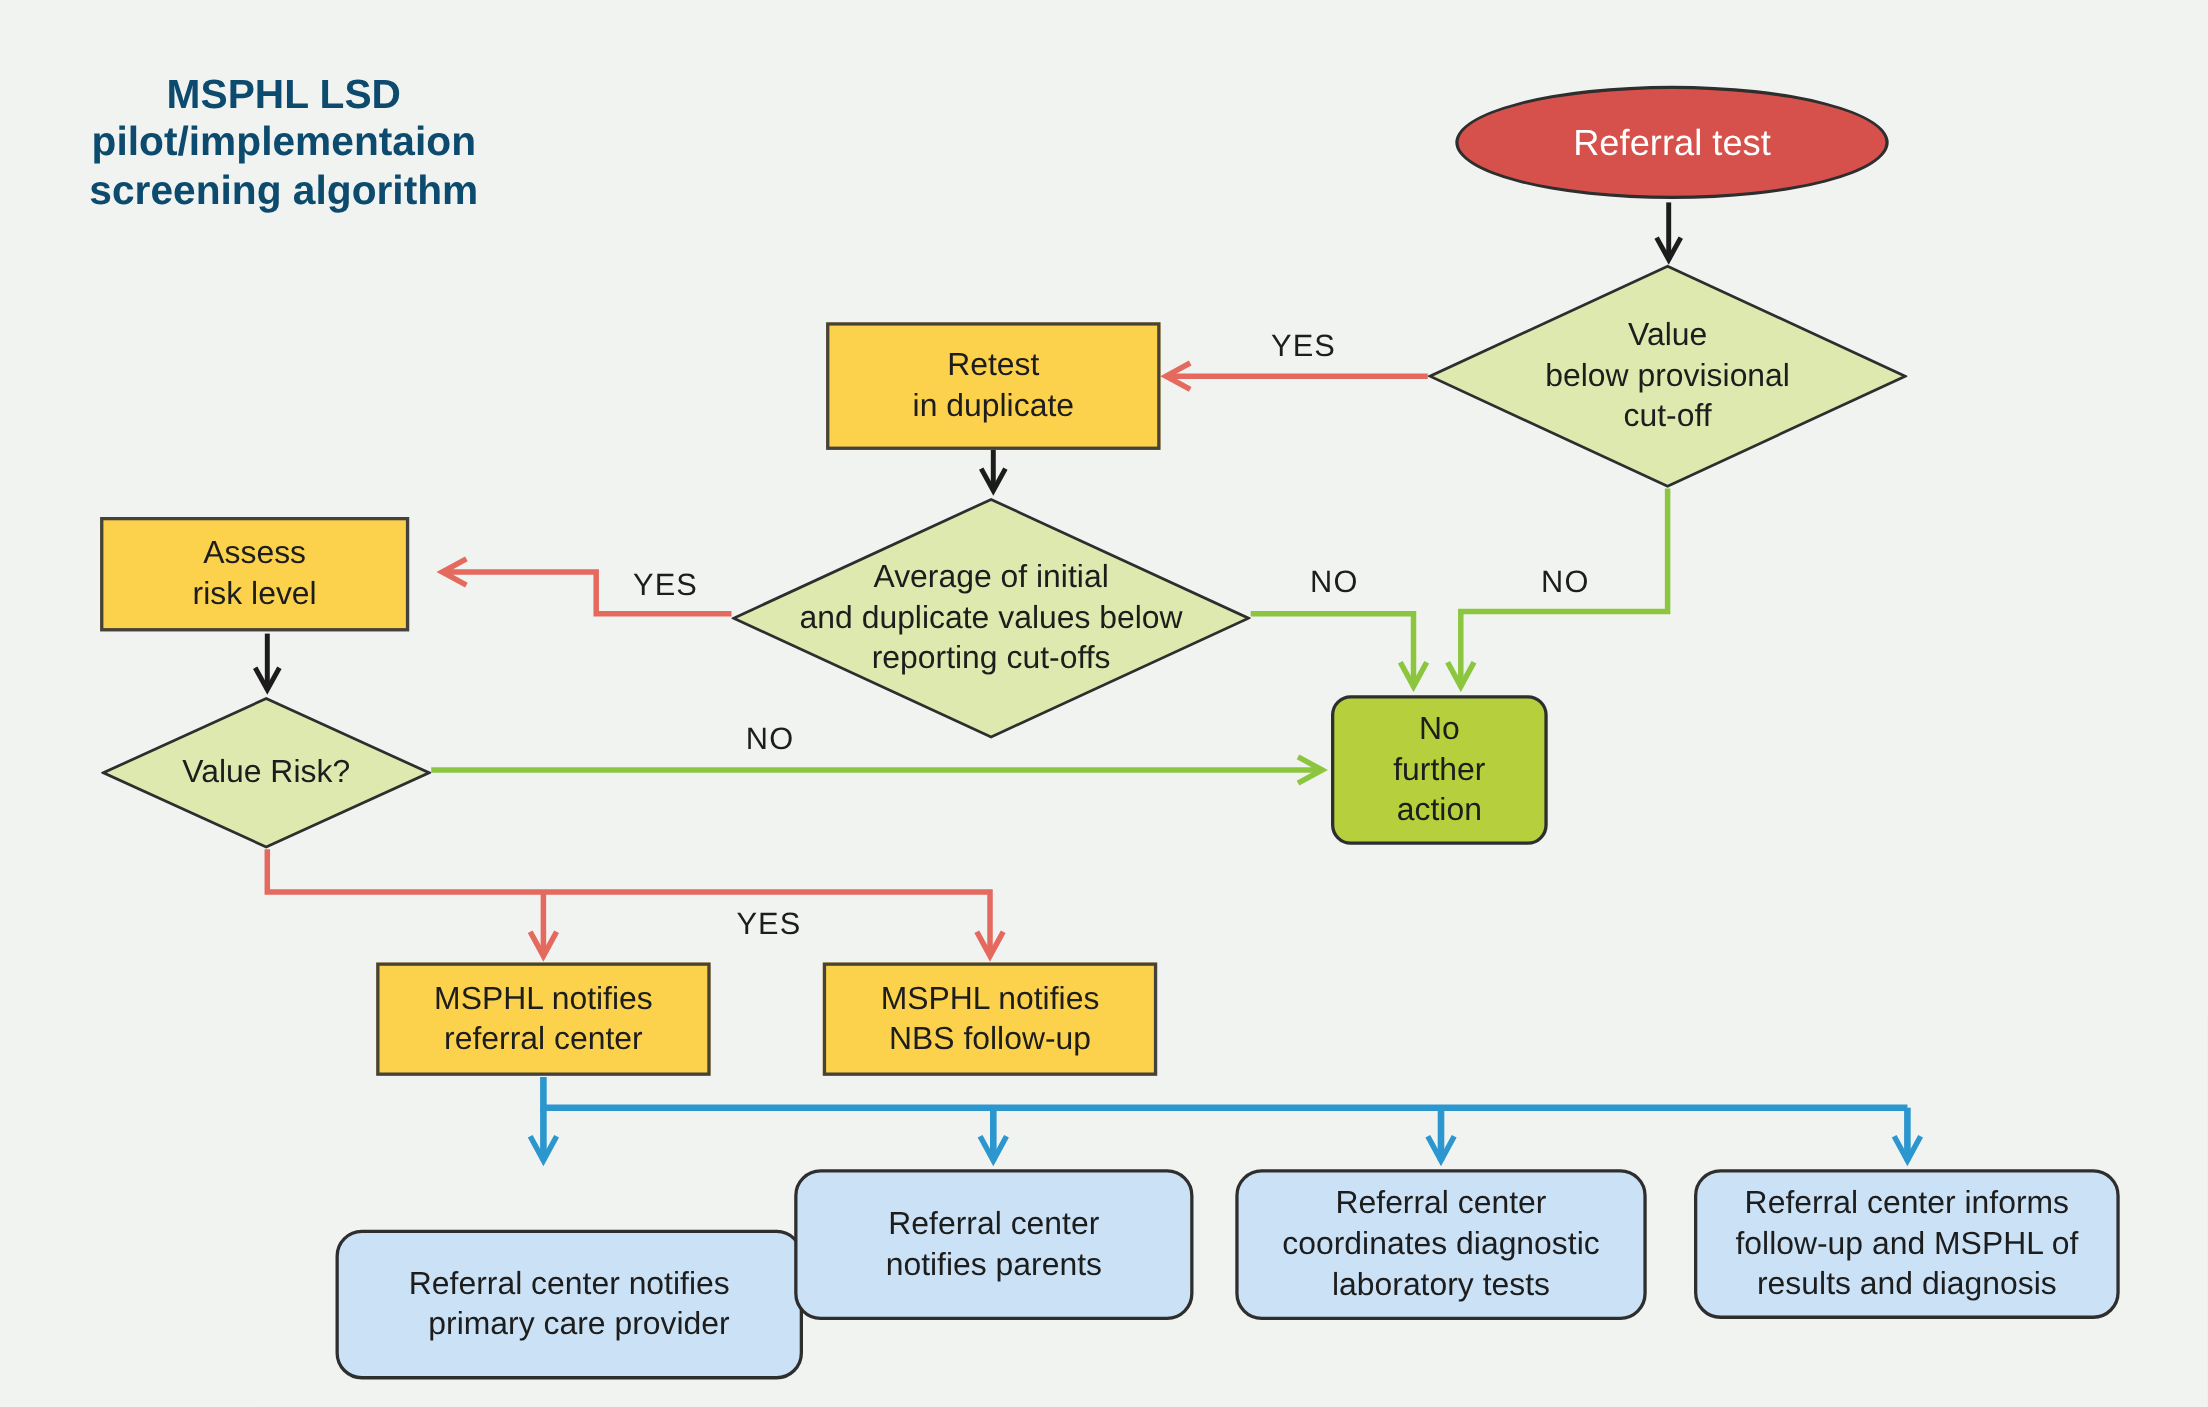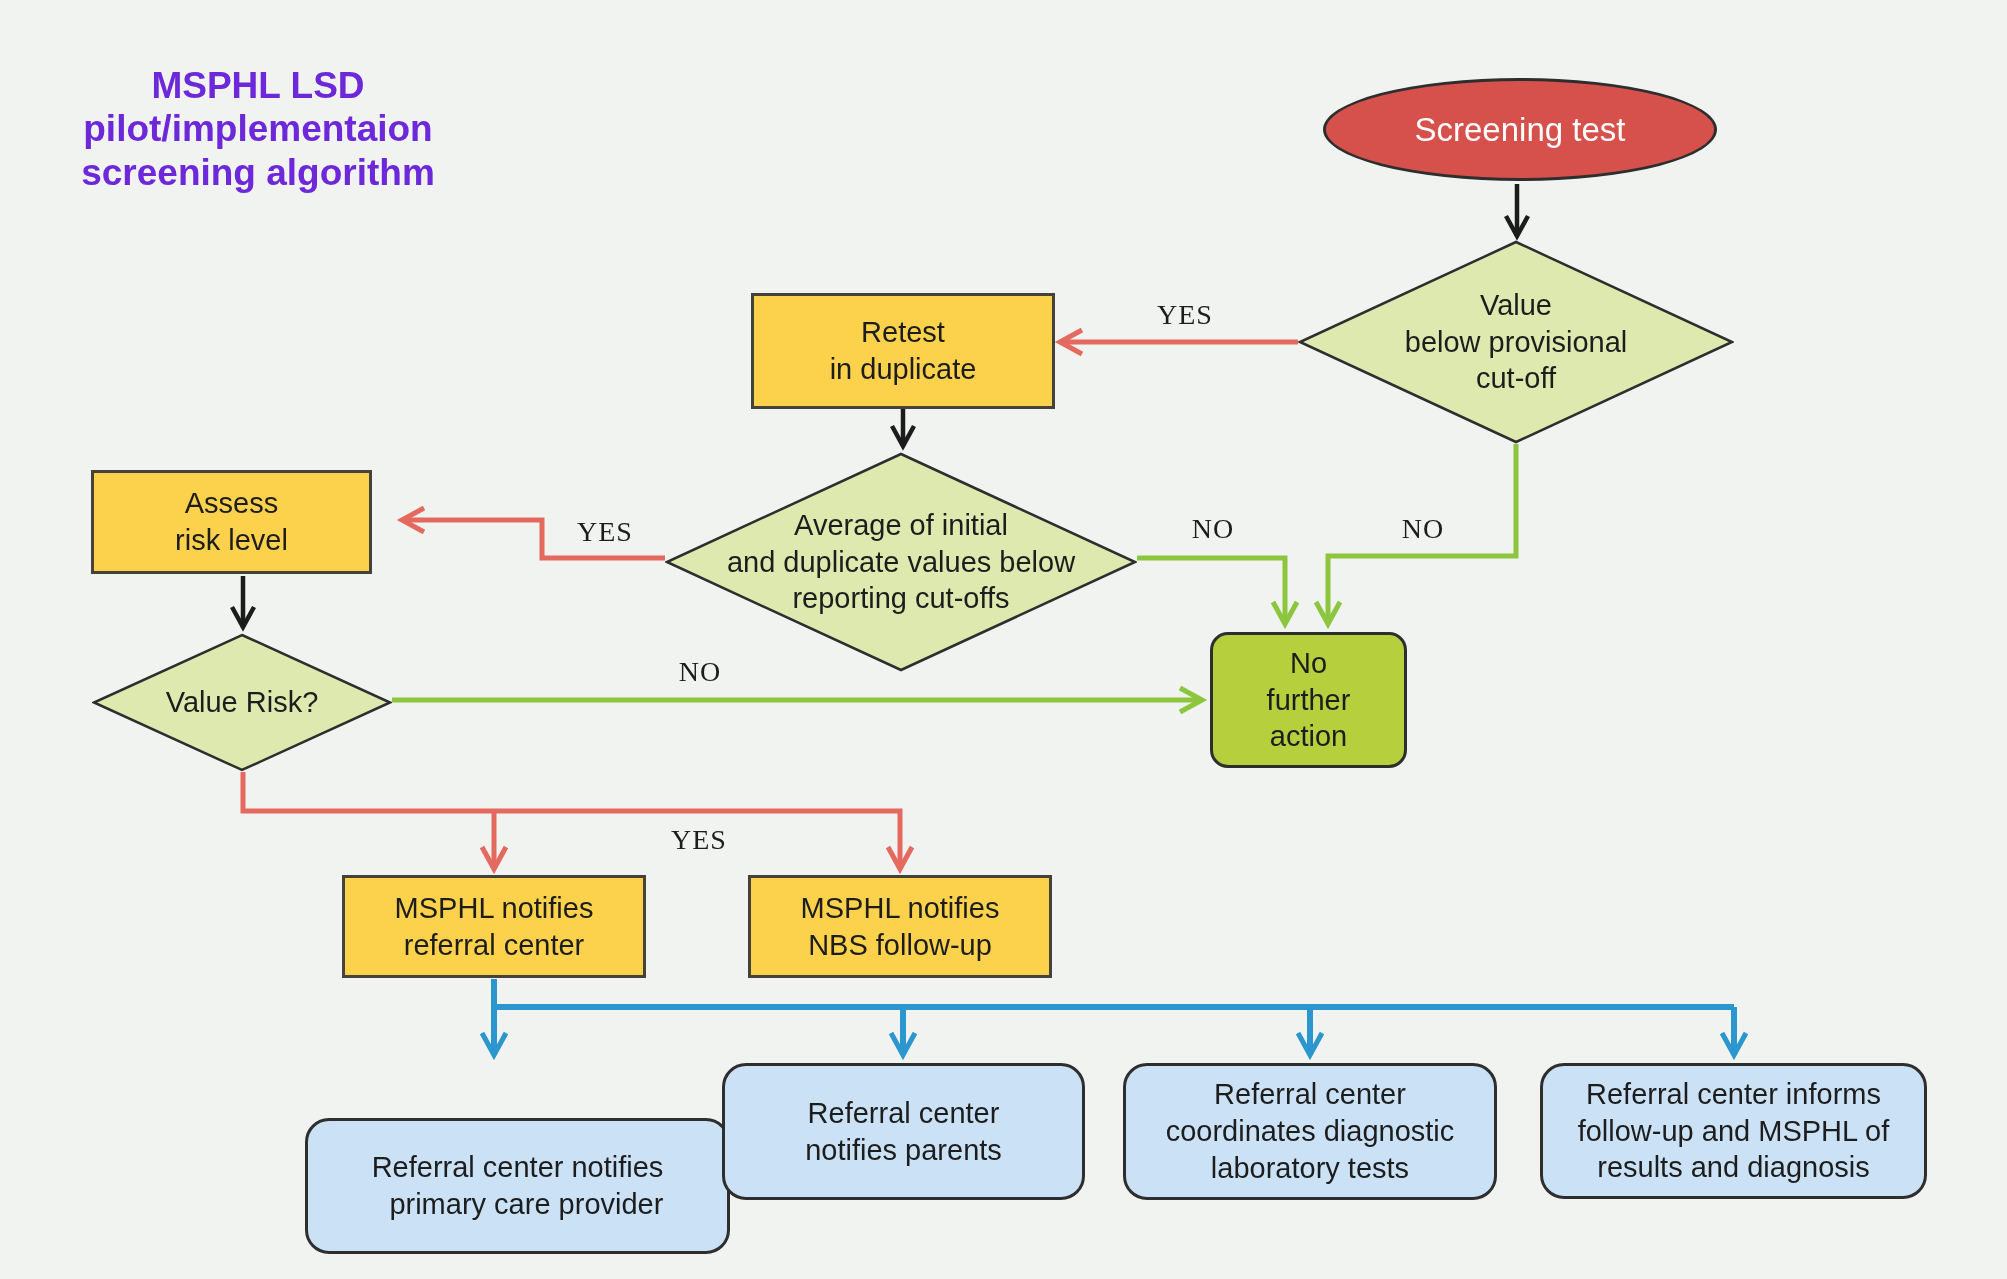--- a/index.html
+++ b/index.html
@@ -21,25 +21,25 @@
   .rect{background:var(--yellow); border:3px solid #44423a;}
   .round-green{background:var(--green); border:3px solid var(--border); border-radius:18px;}
   .round-blue{background:var(--blue); border:3px solid var(--border); border-radius:24px;}
   .ellipse{background:var(--red); border:3px solid var(--border); border-radius:50%;
     color:#ffffff; font-size:33px;}
   .diamond{background:transparent;}
   .diamond > svg{position:absolute; left:0; top:0; width:100%; height:100%;}
   .diamond > .dlabel{position:relative; z-index:1; padding:0 30px;}
   .edge-label{
     position:absolute; transform:translate(-50%,-50%); font-size:28px;
-    color:var(--text); letter-spacing:1px;font-family:Liberation Serif, serif;
+    color:var(--text); letter-spacing:1px;
   }
   .title{
     position:absolute; left:62px; top:64px; width:392px; text-align:center;
-    font-size:37px; font-weight:bold; line-height:1.17; white-space:pre-line; color:#6d28d9;
+    font-size:37px; font-weight:bold; line-height:1.17; white-space:pre-line; color:#0c4a6e;
   }
 </style>
 </head>
 <body>
 
 <div id="canvas">
 
   <svg id="edges" viewBox="0 0 2007 1279">
     <defs>
       <marker id="chevRed" markerUnits="userSpaceOnUse" markerWidth="34" markerHeight="34" refX="26" refY="15" orient="auto">
@@ -74,21 +74,21 @@
     <path d="M903,1007 L903,1055" fill="none" style="stroke:var(--arrowBlue)" stroke-width="6" marker-end="url(#chevBlue)"></path>
     <path d="M1310,1007 L1310,1055" fill="none" style="stroke:var(--arrowBlue)" stroke-width="6" marker-end="url(#chevBlue)"></path>
     <path d="M1734,1007 L1734,1055" fill="none" style="stroke:var(--arrowBlue)" stroke-width="6" marker-end="url(#chevBlue)"></path>
   </svg>
 
   <div class="title">MSPHL LSD
 pilot/implementaion
 screening algorithm</div>
 
   <div class="node ellipse" style="left:1323px; top:78px; width:394px; height:103px;">
-    <span>Screening test</span>
+    <span>Referral test</span>
   </div>
 
   <div class="node diamond" style="left:1298px; top:240px; width:436px; height:204px;">
     <svg viewBox="0 0 436 204">
       <polygon points="218,2 434,102 218,202 2,102" style="fill:var(--diamond); stroke:var(--border)" stroke-width="2.5"></polygon>
     </svg>
     <span class="dlabel">Value
 below provisional
 cut-off</span>
   </div>

